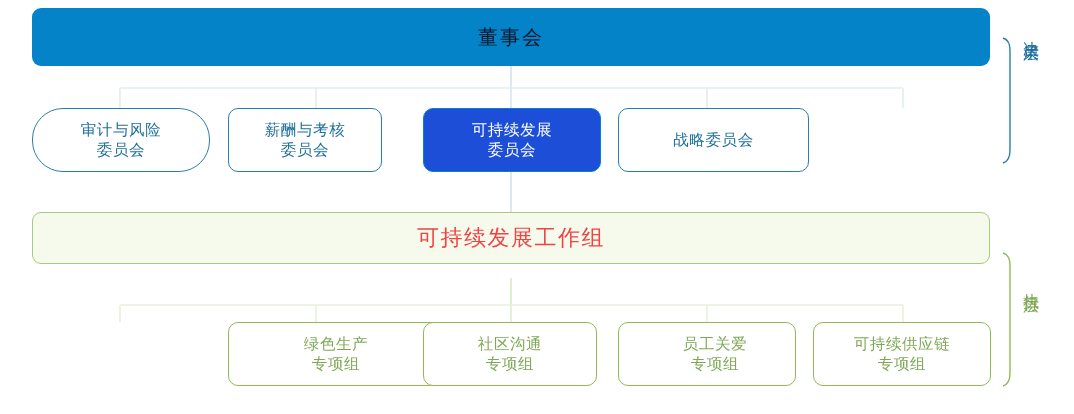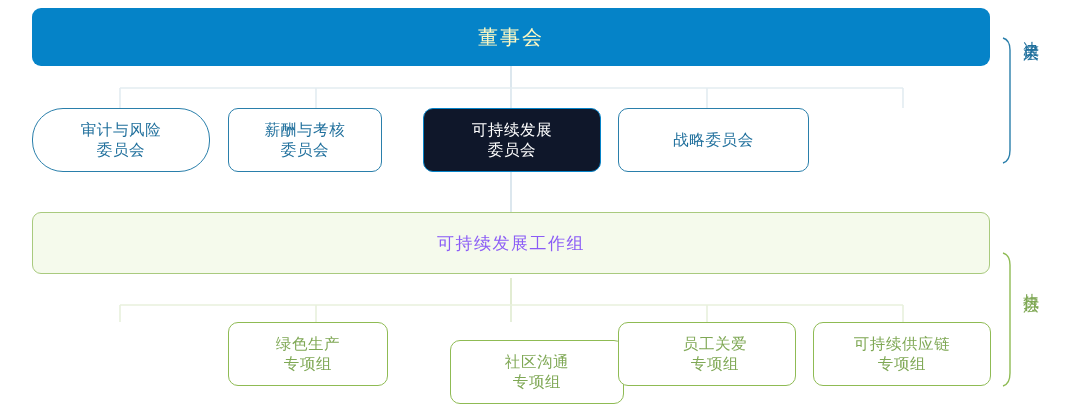--- a/index.html
+++ b/index.html
@@ -23,36 +23,36 @@
   }
 
   
   .banner-blue {
     position:absolute;
     left:32px; top:8px;
     width:958px; height:58px;
     background:#0583c8;
     border-radius:9px;
     display:flex; align-items:center; justify-content:center;
-    color:#fef9c3;
+    color:#0f172a;
     font-size:20px;
     letter-spacing:2px;
   }
 
   
   .banner-green {
     position:absolute;
     left:32px; top:212px;
-    width:958px; height:62px;
+    width:958px; height:52px;
     background:#f5faec;
     border:1px solid #a9ca7e;
     border-radius:9px;
     display:flex; align-items:center; justify-content:center;
-    color:#8b5cf6;
-    font-size:17px;
+    color:#ef4444;
+    font-size:22px;
     letter-spacing:1.5px;
   }
 
   
   .node {
     position:absolute;
     height:64px;
     border-radius:10px;
     display:flex; align-items:center; justify-content:center;
     text-align:center;
@@ -60,21 +60,21 @@
     font-size:15.5px;
     letter-spacing:0.6px;
     white-space:pre-line;
   }
   .node-blue {
     background:#ffffff;
     border:1px solid #2a7fab;
     color:#1f6f9c;
   }
   .node-blue-fill {
-    background:#0f172a;
+    background:#1d4ed8;
     border:1px solid #0583c8;
     color:#ffffff;
   }
   .node-green {
     background:#ffffff;
     border:1px solid #8fbb54;
     color:#7fa855;
   }
 
   
@@ -132,24 +132,24 @@
 委员会</div>
 
   <div class="node node-blue" style="left:618px; top:108px; width:191px;">战略委员会</div>
 
 
   <div class="layer-label decision">决策层</div>
 
   <div class="banner-green">可持续发展工作组</div>
 
 
-  <div class="node node-green" style="left:228px; top:322px; width:160px;font-family:Liberation Serif, serif;">绿色生产
+  <div class="node node-green" style="left:228px; top:322px; width:216px;font-family:Liberation Serif, serif;">绿色生产
 专项组</div>
 
-  <div class="node node-green" style="left:423px; top:340px; width:174px;margin-left:27px;">社区沟通
+  <div class="node node-green" style="left:423px; top:322px; width:174px;">社区沟通
 专项组</div>
 
   <div class="node node-green" style="left:618px; top:322px; width:178px;padding-left:16px;">员工关爱
 专项组</div>
 
   <div class="node node-green" style="left:813px; top:322px; width:178px;">可持续供应链
 专项组</div>
 
   <div class="layer-label execution">执行层</div>
 

